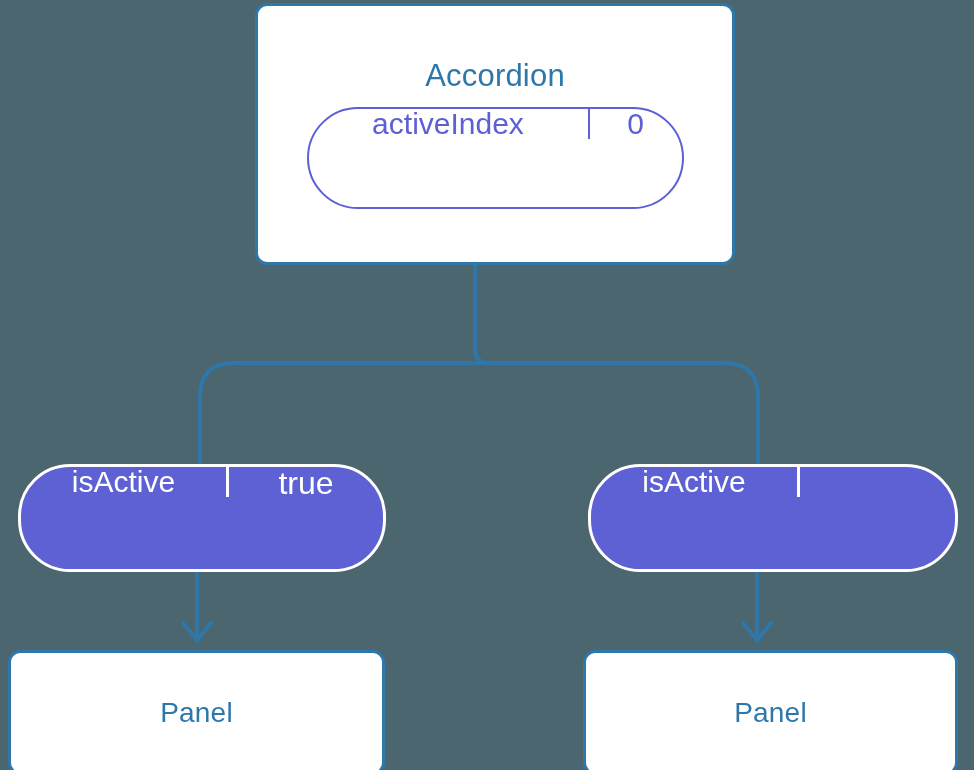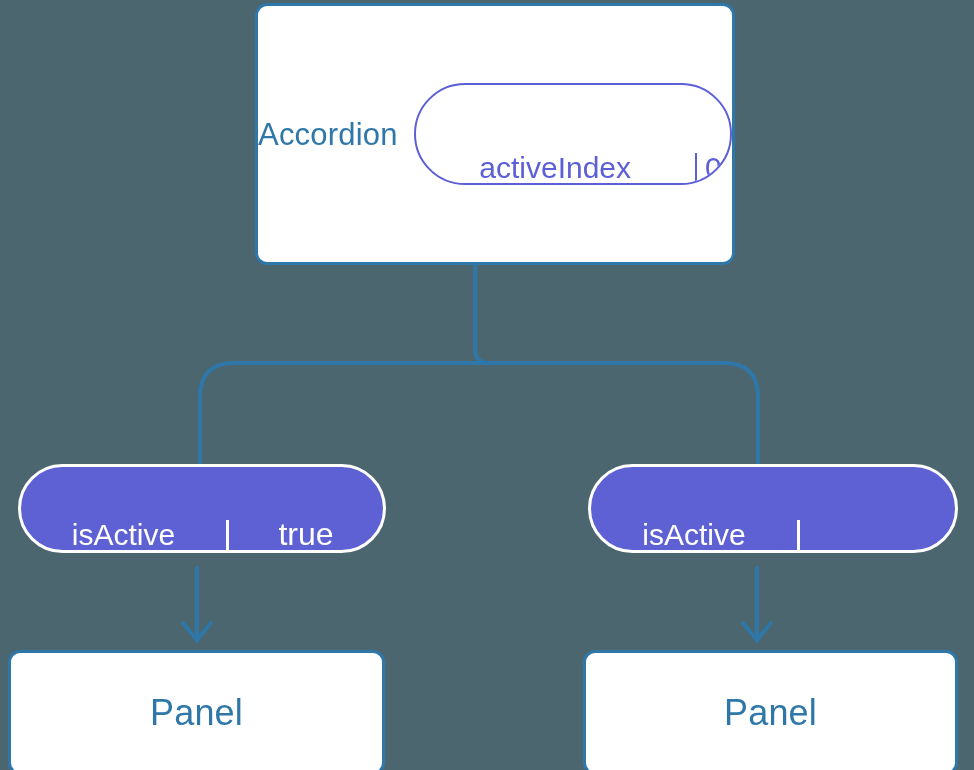--- a/index.html
+++ b/index.html
@@ -28,21 +28,21 @@
   }
 
   
   .card {
     position: absolute;
     background: #ffffff;
     border: 3px solid #2e77a8;
     border-radius: 12px;
     box-sizing: border-box;
     display: flex;
-    flex-direction: row;
+    flex-direction: column;
     align-items: center;
     justify-content: center;
   }
   #accordion-card {
     left: 255px;
     top: 3px;
     width: 480px;
     height: 262px;
     border-top-left-radius: 12px;
     border-top-right-radius: 12px;
@@ -51,21 +51,21 @@
   .card-title {
     color: #2e77a8;
     font-size: 31px;
     line-height: 1;
     letter-spacing: 0.2px;
   }
 
   
   .pill {
     display: flex;
-    align-items: flex-end;
+    align-items: flex-start;
     box-sizing: border-box;
     overflow: hidden;
   }
   .pill .pill-key,
   .pill .pill-val {
     display: flex;
     align-items: center;
     justify-content: center;
     box-sizing: border-box;
     line-height: 1;
@@ -87,21 +87,21 @@
   }
   #accordion-state-pill .pill-val {
     flex: 1 1 auto;
     color: #5c5fd6;
     font-size: 30px;
   }
 
   
   .pill-filled {
     position: absolute;
-    height: 89px;
+    height: 108px;
     background: #5e61d4;
     border: 3px solid #ffffff;
     border-radius: 52px;
   }
   .pill-filled .pill-key {
     color: #ffffff;
     font-size: 30px;
     border-right: 3px solid #ffffff;
   }
   .pill-filled .pill-val {
@@ -118,21 +118,21 @@
   .panel-card {
     position: absolute;
     background: #ffffff;
     border: 3px solid #2e77a8;
     border-radius: 12px;
     box-sizing: border-box;
     display: flex;
     align-items: center;
     justify-content: center;
   }
-  .panel-card .card-title { font-size: 36px; }
+  .panel-card .card-title { font-size: 28px; }
   #panel-left  { left: 8px;   top: 650px; width: 377px; height: 125px; }
   #panel-right { left: 583px; top: 650px; width: 375px; height: 125px; }
 </style>
 </head>
 <body>
 
 <div id="stage">
 
   <svg id="connectors" viewBox="0 0 974 770">
 

